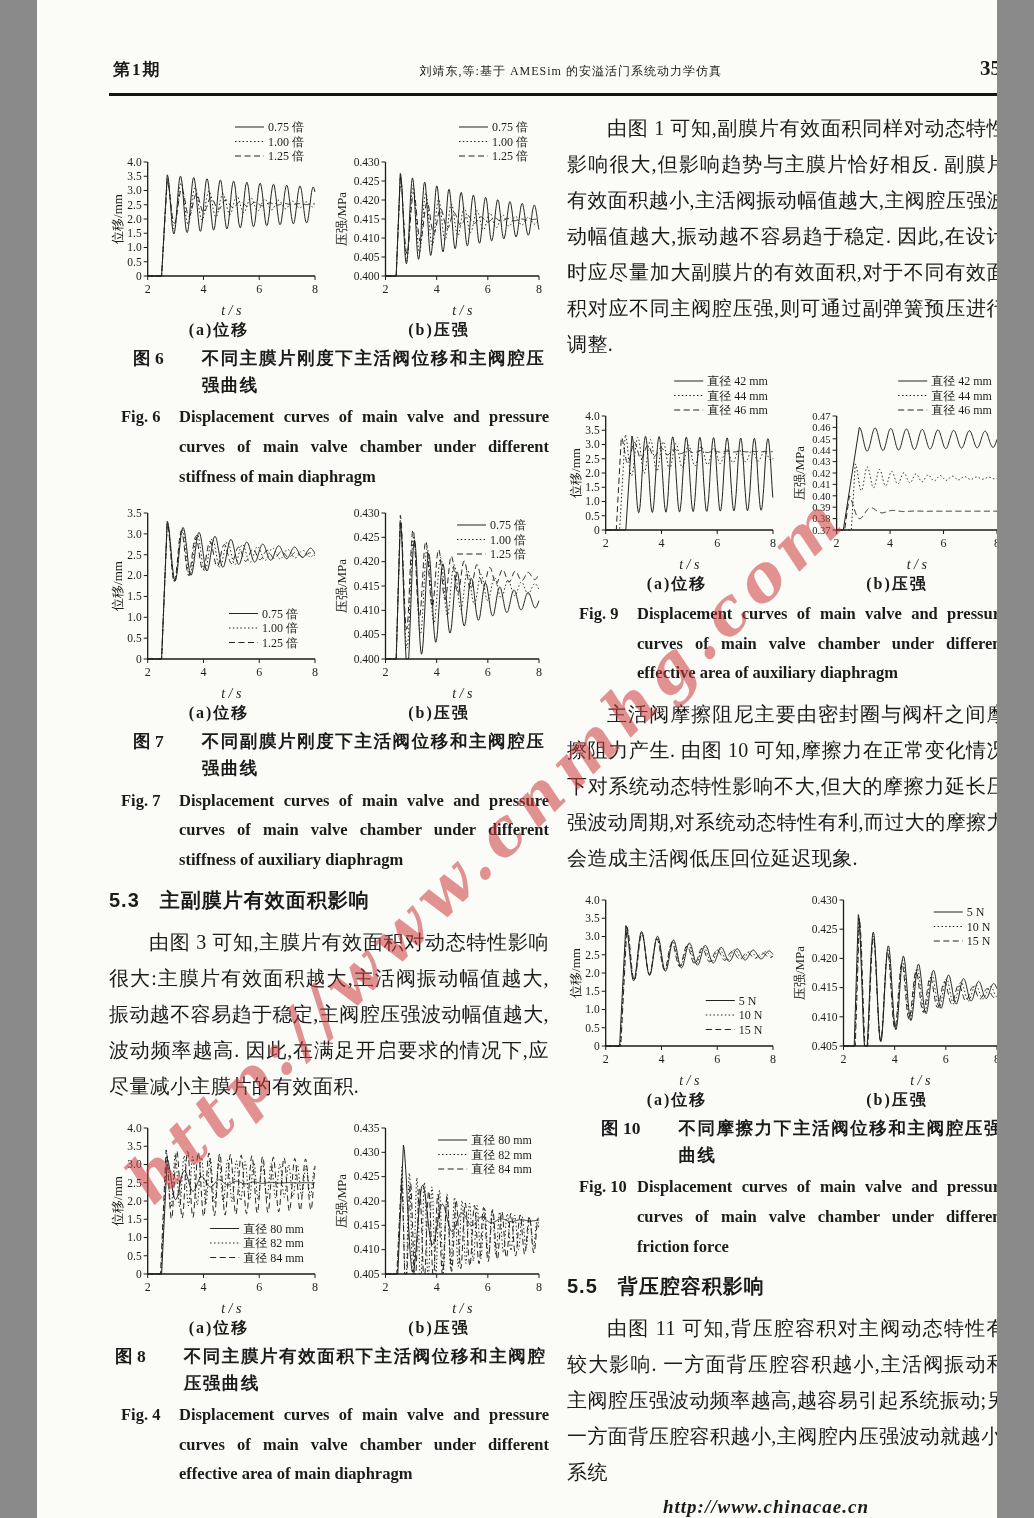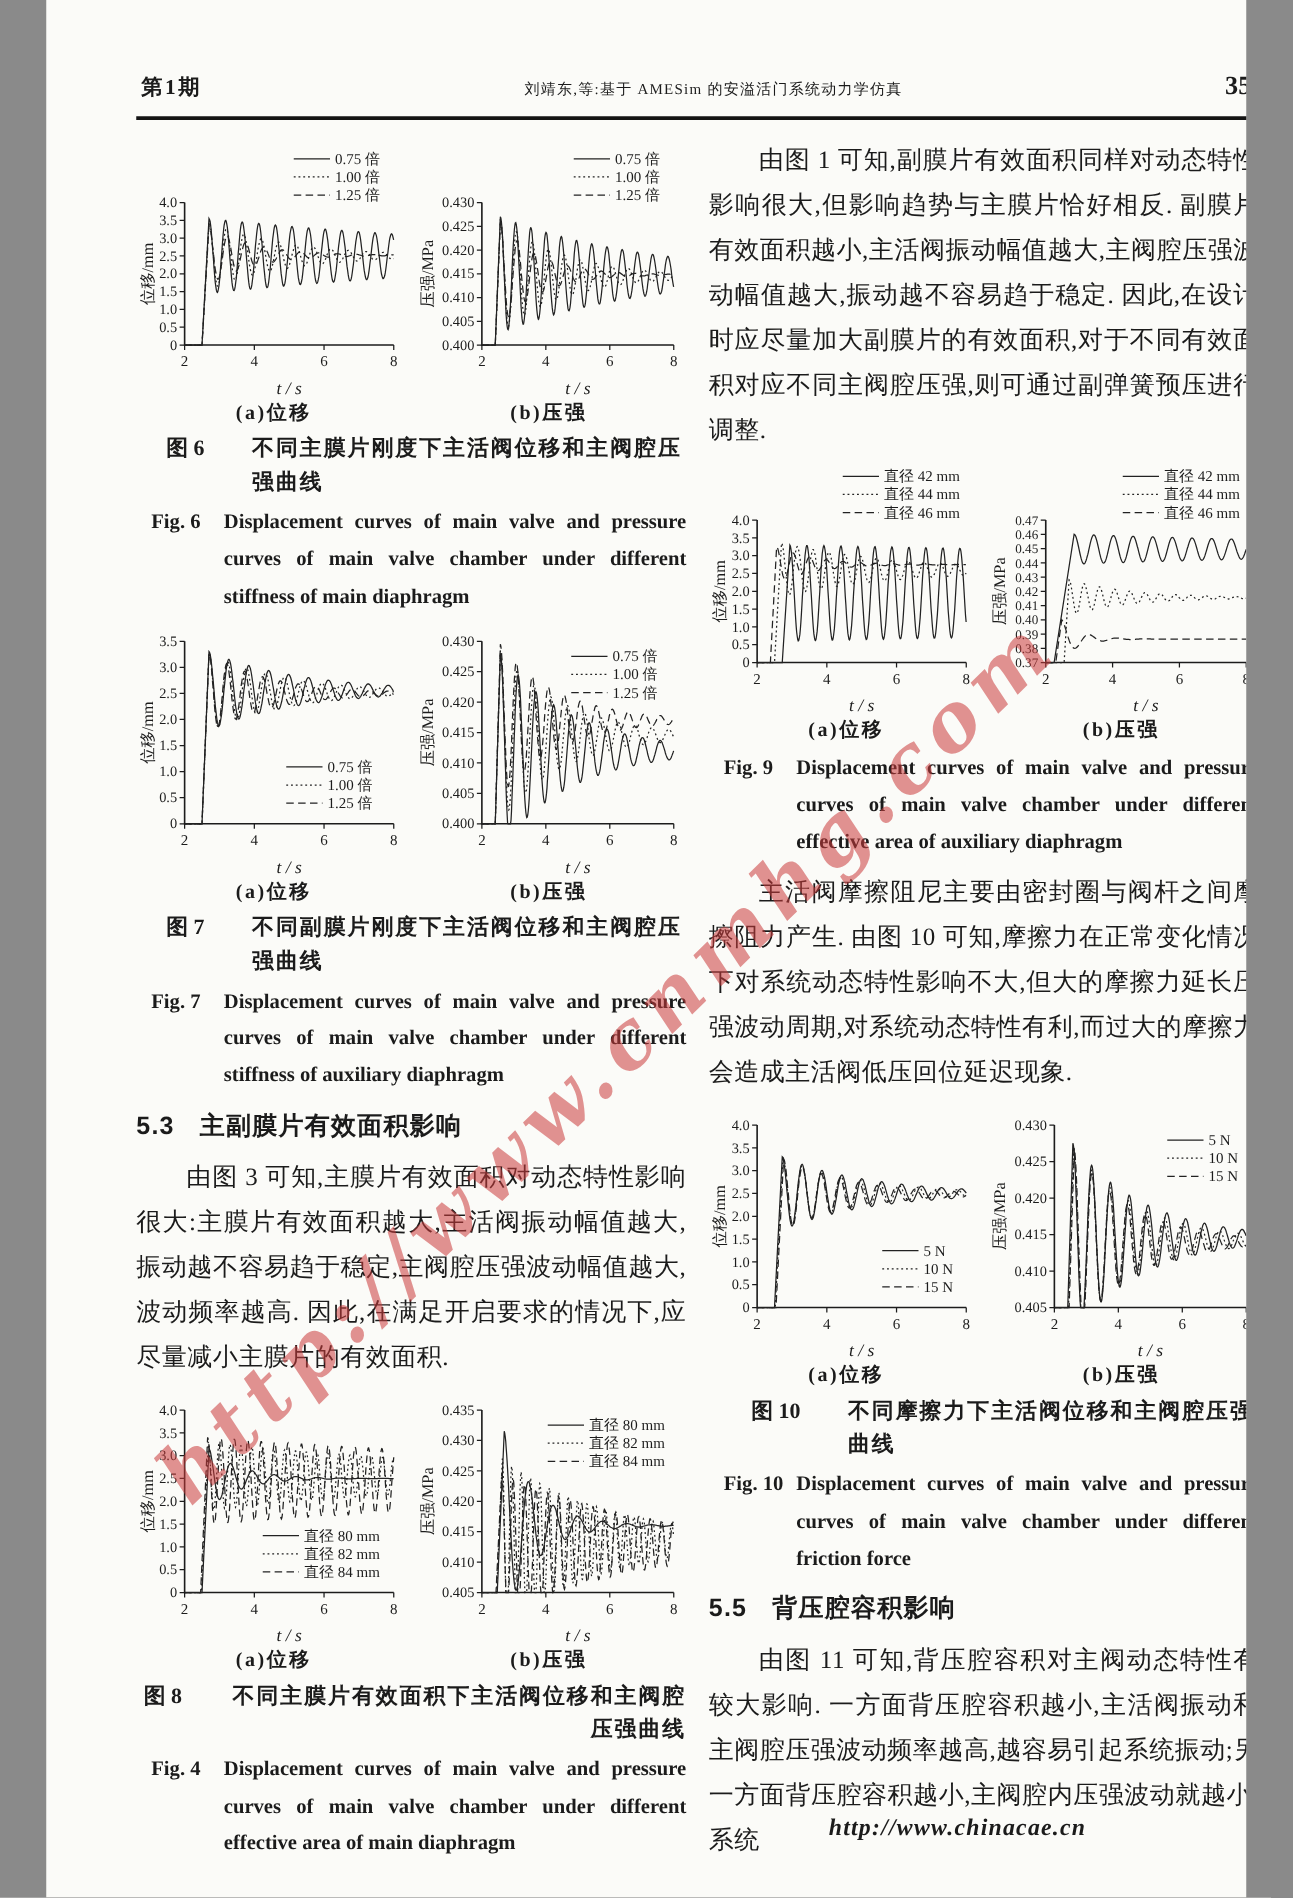--- a/index.html
+++ b/index.html
@@ -12,31 +12,31 @@
   .hdr .pageno{font-size:21px;font-weight:600;}
   .cols{display:flex;gap:18px;margin-top:14px;}
   .col{width:440px;flex:none;}
   .chartrow{display:flex;gap:12px;justify-content:center;margin:6px 0 0 0;}
   .chart{width:212px;height:204px;flex:none;}
   .subcaps{display:flex;margin:0 0 4px 0;}
   .subcaps span{width:50%;text-align:center;font-size:16px;font-weight:600;letter-spacing:2px;}
   .cap-cn{display:flex;font-size:17.5px;font-weight:600;line-height:1.55;margin:0 0 3px 0;gap:24px;}
   .cap-cn .lbl{white-space:nowrap;margin-right:14px;}
   .cap-cn .txt{letter-spacing:1.6px;}
-  .pad24{padding-left:24px;} .pad6{padding-left:6px;text-align:right;} .pad34{padding-left:34px;}
+  .pad24{padding-left:24px;} .pad6{padding-left:6px;} .pad34{padding-left:34px;}
   .cap-en{display:flex;font-size:16.5px;font-weight:700;line-height:1.8;margin-bottom:8px;padding-left:12px;}
   .cap-en .lbl{width:58px;flex:none;}
   .cap-en .txt{flex:1;text-align:justify;}
   .sec-h{font-family:"Liberation Sans",sans-serif;font-size:20px;font-weight:700;margin:12px 0 10px 0;letter-spacing:1px;}
   .sec-h .num{margin-right:20px;}
   .para{font-size:20px;line-height:36px;text-align:justify;text-indent:2em;letter-spacing:0.4px;}
   .wm{position:absolute;left:74px;top:1164px;transform:rotate(-44.5deg);transform-origin:0 0;
       font-size:64px;font-style:italic;font-weight:600;letter-spacing:8px;white-space:nowrap;
       color:rgba(203,58,58,0.55);z-index:6;font-family:"DejaVu Serif",serif;pointer-events:none;}
-  .furl{position:absolute;right:128px;top:1452px;font-size:19px;font-weight:700;font-style:italic;letter-spacing:1px;}
+  .furl{position:absolute;right:128px;top:1496px;font-size:19px;font-weight:700;font-style:italic;letter-spacing:1px;}
   svg text{font-family:"Liberation Serif",serif;}
 </style>
 </head>
 <body>
 
 <div class="page">
 
   <div class="content">
     <div class="hdr">
       <span class="issue">第1期</span>

